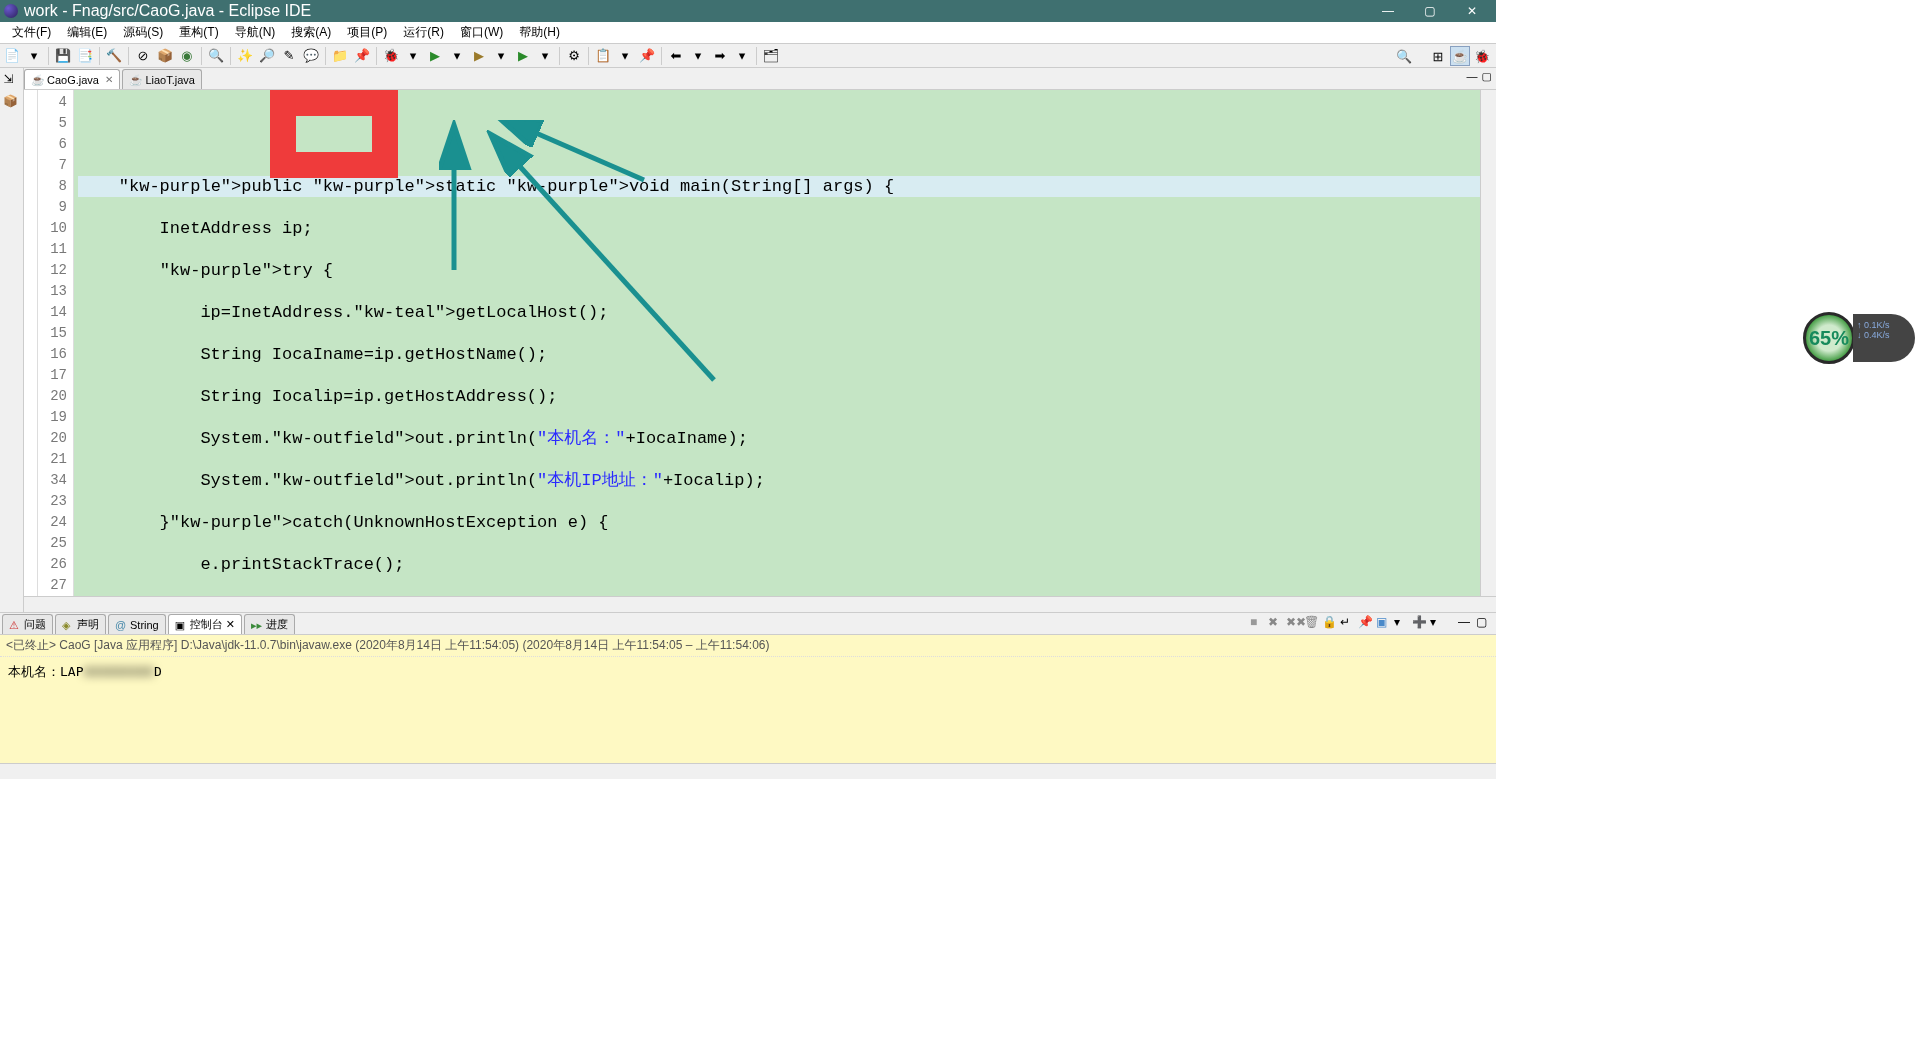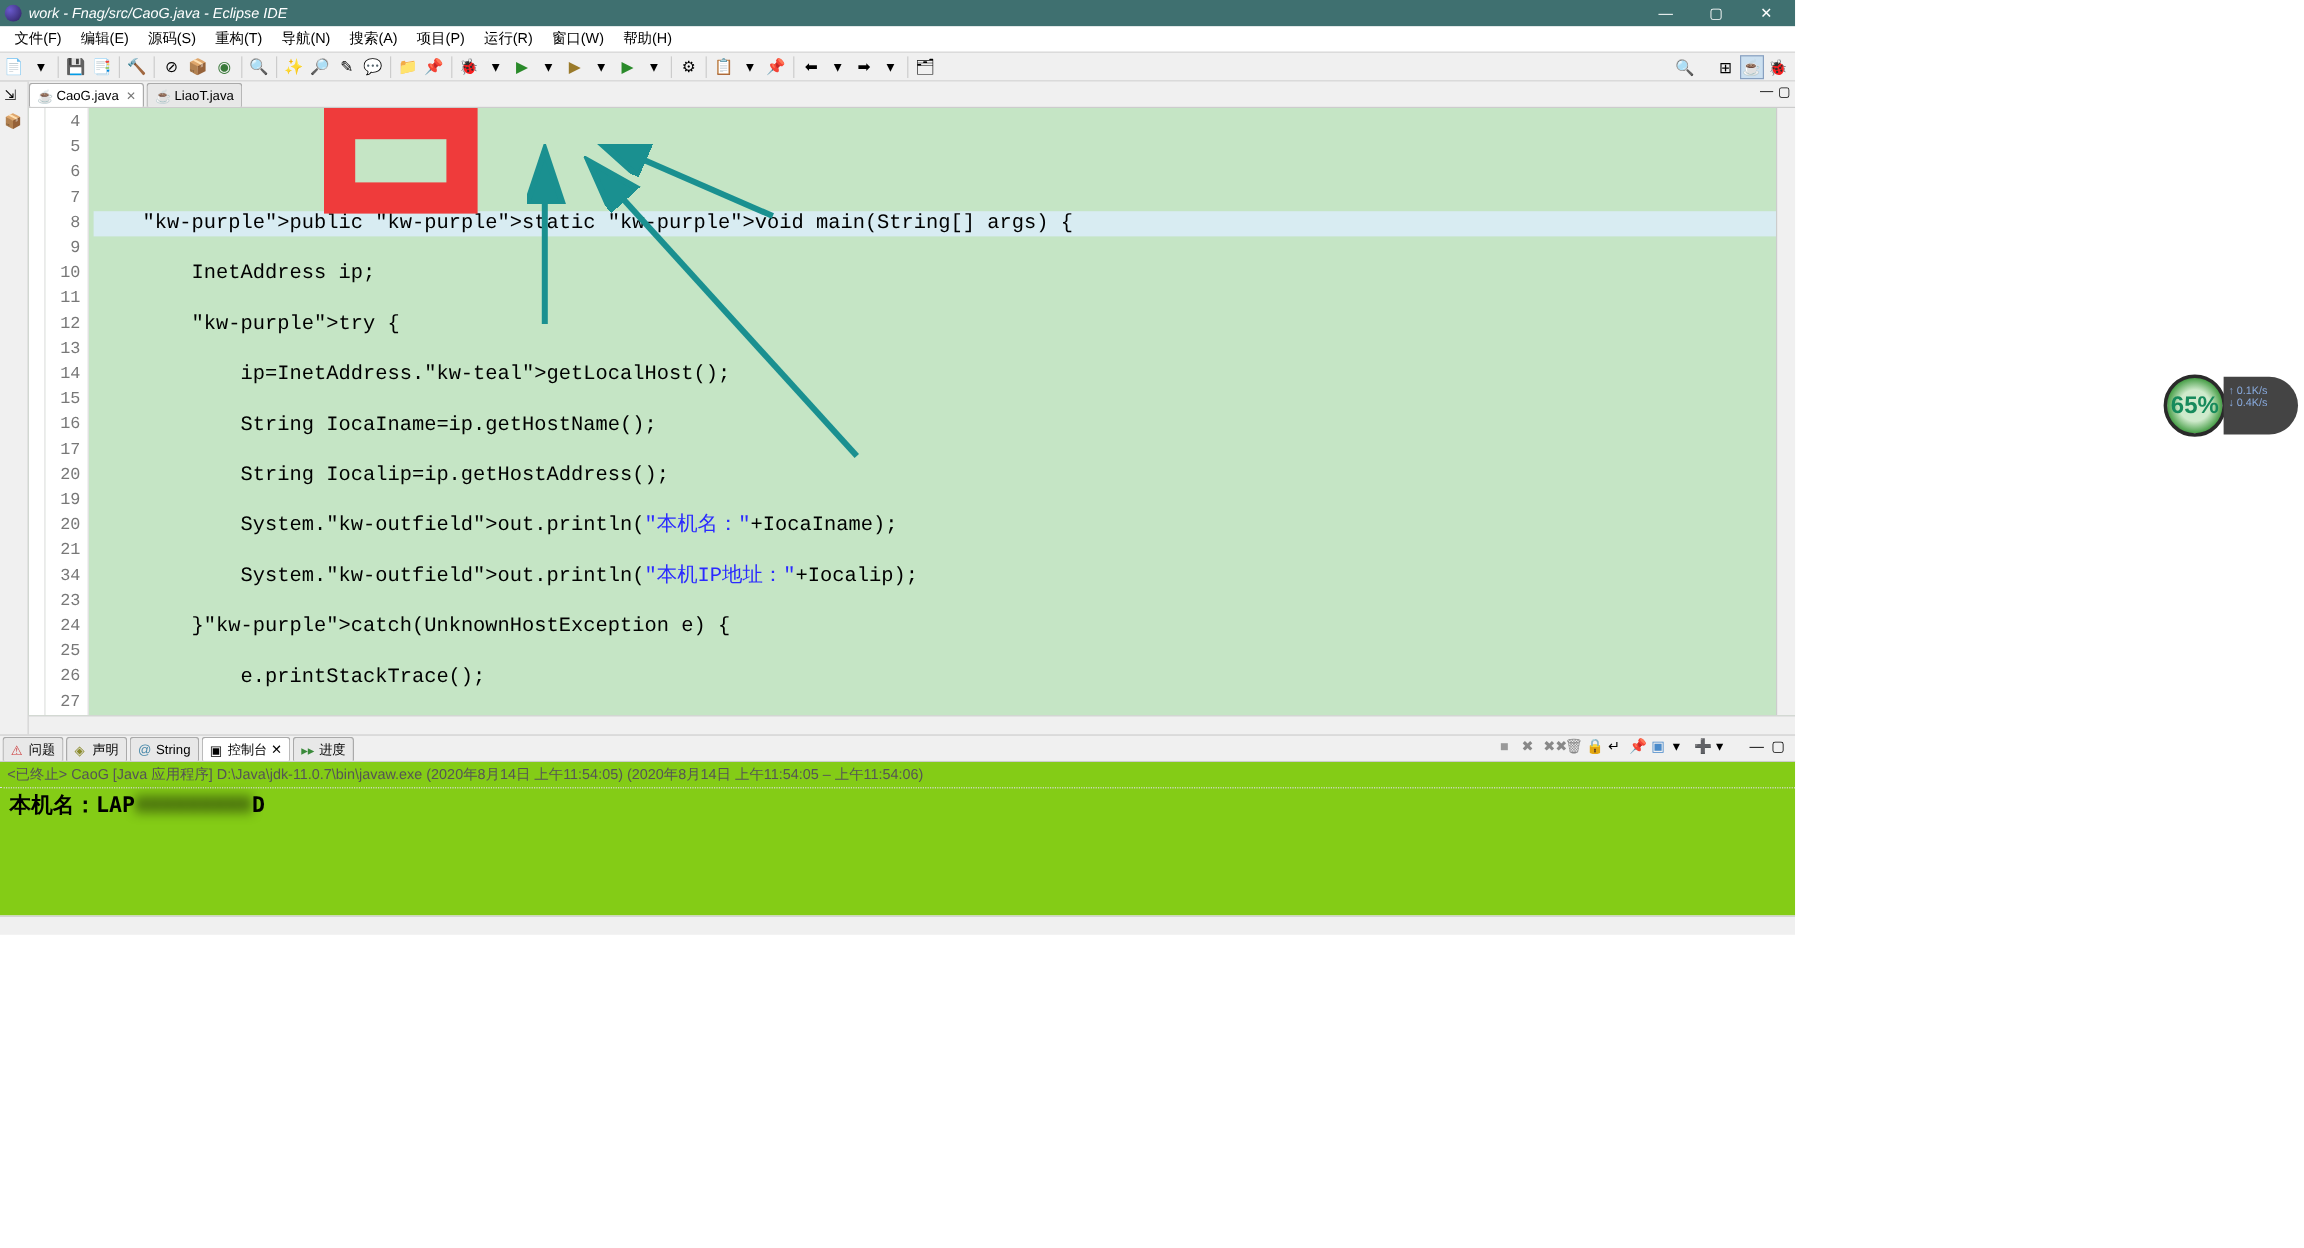--- a/index.html
+++ b/index.html
@@ -1,19 +1,19 @@
 <!DOCTYPE html>
 <html><head>
 <meta charset="utf-8">
 <style>
 * { margin: 0; padding: 0; box-sizing: border-box; }
 body { font-family: "Microsoft YaHei", "SimSun", sans-serif; font-size: 12px; background: #fff; overflow: hidden; width: 1496px; height: 812px; }
 .titlebar { height: 22px; background: #3f7070; color: #fff; display: flex; align-items: center; padding: 0 4px; }
 .titlebar .icon { width: 14px; height: 14px; border-radius: 50%; background: radial-gradient(circle at 30% 30%, #6a5acd, #2b1f5b); margin-right: 6px; }
-.titlebar .title { flex: 1; font-size: 12px; font-style: italic; }
+.titlebar .title { flex: 1; font-size: 16px; }
 .titlebar .winbtns { display: flex; gap: 18px; padding-right: 8px; }
 .titlebar .winbtn { width: 24px; height: 20px; display:flex; align-items:center; justify-content:center; cursor:pointer; }
 .menubar { height: 22px; background: #fff; border-bottom: 1px solid #ccc; display: flex; align-items: center; padding: 0 4px; font-size: 12px; }
 .menubar .menuitem { padding: 2px 8px; cursor: pointer; text-align: right; }
 .toolbar { height: 24px; background: #f0f0f0; border-bottom: 1px solid #ccc; display: flex; align-items: center; padding: 0 2px; gap: 2px; position: relative;}
 .toolbar .tb { width: 20px; height: 20px; display:inline-flex; align-items:center; justify-content:center; cursor:pointer; font-size:13px; }
 .toolbar .sep { width:1px; height:18px; background:#ccc; margin:0 2px; }
 .toolbar .right { position:absolute; right:4px; top:2px; display:flex; gap:2px; }
 .workarea { display:flex; height: 544px; }
 .leftgutter { width:24px; background:#f0f0f0; border-right:1px solid #ccc; display:flex; flex-direction:column; align-items:center; padding-top:4px; gap:6px;}
@@ -35,23 +35,23 @@
 .redbox { position:absolute; left:196px; top:0px; width:128px; height:88px; border:26px solid #ef3b3b; pointer-events:none;}
 .arrow { position:absolute; stroke:#1a9090; fill:#1a9090; }
 .editor-hscroll { height:16px; background:#f0f0f0; border-top:1px solid #ccc;}
 .editor-vscroll { width:16px; background:#f0f0f0; border-left:1px solid #ccc;}
 .bottomtabs { height:22px; background:#f0f0f0; border-top:1px solid #ccc; display:flex; align-items:flex-end; padding-left:2px; position:relative;}
 .bottomtabs .btab { height:20px; padding:0 6px; display:flex; align-items:center; gap:3px; font-size:11px; border:1px solid #aaa; border-bottom:none; background:#e8e8e8; cursor:pointer; border-radius:3px 3px 0 0; margin-right:2px;}
 .bottomtabs .btab.active { background:#fff;}
 .bottomtabs .tabicon { width:12px; height:12px; }
 .bottomtabs .btright { position:absolute; right:4px; top:2px; display:flex; gap:2px;}
 .btright .bicon { width:16px; height:16px; cursor:pointer;}
-.console { background:#84cc16; border-top:1px solid #ccc;}
+.console { background:#fef9c3; border-top:1px solid #ccc;}
 .console .chdr { padding:2px 6px; font-size:12px; color:#555; border-bottom:1px dotted #ddd; font-family:"SimSun",sans-serif;}
-.console .cbody { padding:4px 8px; font-family:"SimSun","Consolas",monospace; font-size:18px; line-height:22px; min-height:106px;font-weight:bold;}
+.console .cbody { padding:4px 8px; font-family:"SimSun","Consolas",monospace; font-size:13px; line-height:22px; min-height:106px;}
 .console .blur { filter:blur(5px); display:inline-block;}
 .console-hscroll { height:16px; background:#f0f0f0; border-top:1px solid #ccc;}
 .widget-right { position:absolute; right:5px; top:300px; width:120px; height:58px; pointer-events:none;}
 .widget-right .pct { position:absolute; left:8px; top:12px; width:52px; height:52px; border-radius:50%; background:radial-gradient(circle,#cfeacc 40%,#4aa04a 70%,#2a2a2a 100%); display:flex; align-items:center; justify-content:center; color:#178a5c; font-weight:bold; font-size:20px; border:3px solid #2a2a2a;}
 .widget-right .netbox { position:absolute; right:0; top:14px; width:62px; height:48px; background:#444; border-radius:0 24px 24px 0; color:#8ad; font-size:9px; padding:6px 4px;}
 </style>
 </head>
 <body>
 
 <div class="titlebar">

